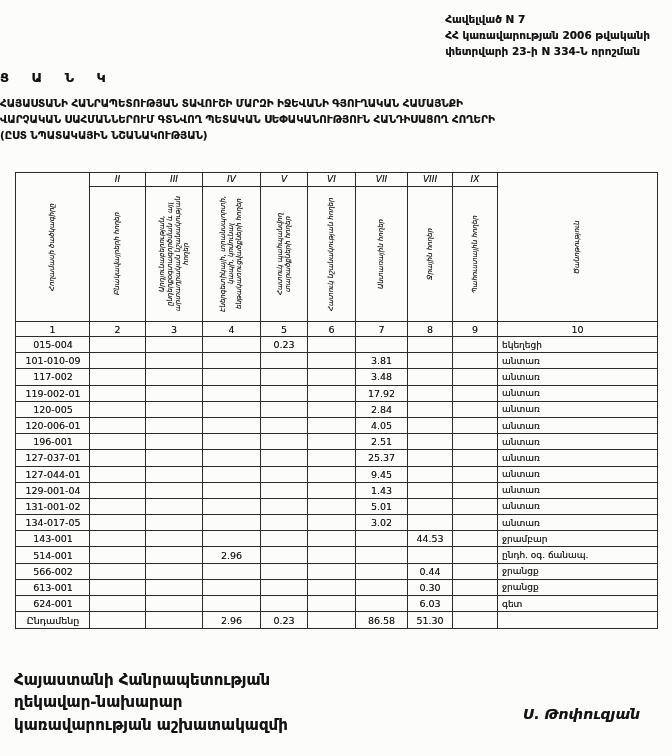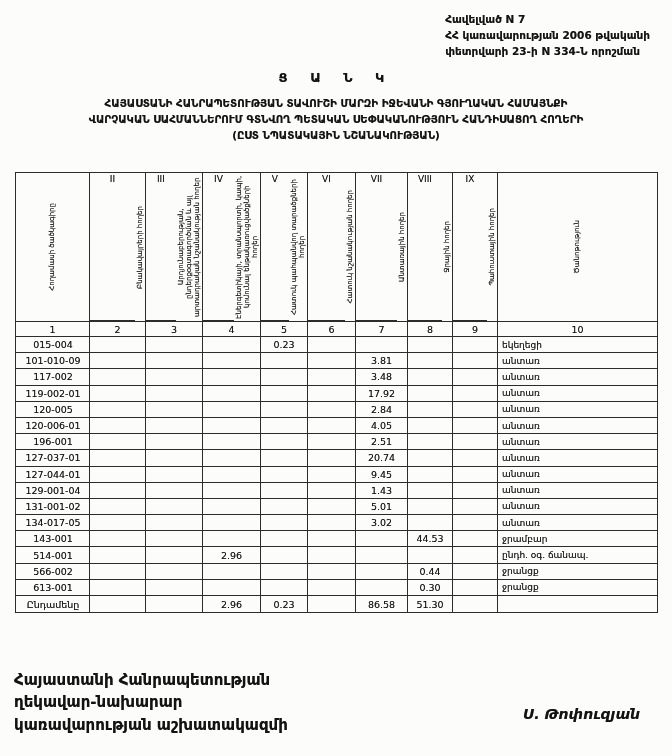--- a/index.html
+++ b/index.html
@@ -16,41 +16,41 @@
   }
   
   .doc-header {
     position: absolute; top: 12px; right: 22px;
     font-size: 10.5px; font-weight: bold; line-height: 1.5;
   }
   .doc-header .l1 { margin-right: 56px; }
   
   .doc-title {
     position: absolute; top: 70px; left: 0; right: 0;
-    text-align: center; font-weight: bold;
+    text-align: left; font-weight: bold;
   }
   .t-main { font-size: 13px; letter-spacing: 9px; margin-bottom: 11px; }
   .t-sub { font-size: 10.3px; line-height: 1.55; }
   
   table {
     position: absolute; top: 172px; left: 15px;
     border-collapse: collapse; table-layout: fixed;
     width: 642px;
     background: #fcfcfa;
   }
   th, td {
     border: 1px solid #2c2c2c;
     font-weight: normal;
     font-size: 9.5px;
     padding: 0 2px;
     overflow: hidden;
     white-space: nowrap;
   }
   thead tr.hdr th { height: 148px; padding: 0; vertical-align: top; }
-  .hcell { display: flex; flex-direction: row; height: 148px; }
+  .hcell { display: flex; flex-direction: column; height: 148px; font-style: italic; }
   .num {
     font-size: 9px; text-align: center; padding: 1px 0 2px 0;
     border-bottom: 1px solid #2c2c2c; width: 100%;
   }
   .rot {
     flex: 1; display: flex; align-items: center; justify-content: center;
     writing-mode: vertical-rl; transform: rotate(180deg);
     font-size: 7px; line-height: 1.15; text-align: center;
     white-space: normal; padding: 2px 1px; margin: auto;
   }
@@ -265,21 +265,21 @@
           <td class="val"></td>
           <td class="note">անտառ</td>
         </tr>
         <tr>
           <td class="code">127-037-01</td>
           <td class="val"></td>
           <td class="val"></td>
           <td class="val"></td>
           <td class="val"></td>
           <td class="val"></td>
-          <td class="val">20.74</td>
+          <td class="val">25.37</td>
           <td class="val"></td>
           <td class="val"></td>
           <td class="note">անտառ</td>
         </tr>
         <tr>
           <td class="code">127-044-01</td>
           <td class="val"></td>
           <td class="val"></td>
           <td class="val"></td>
           <td class="val"></td>
@@ -365,20 +365,32 @@
           <td class="code">613-001</td>
           <td class="val"></td>
           <td class="val"></td>
           <td class="val"></td>
           <td class="val"></td>
           <td class="val"></td>
           <td class="val"></td>
           <td class="val">0.30</td>
           <td class="val"></td>
           <td class="note">ջրանցք</td>
+        </tr>
+        <tr>
+          <td class="code">624-001</td>
+          <td class="val"></td>
+          <td class="val"></td>
+          <td class="val"></td>
+          <td class="val"></td>
+          <td class="val"></td>
+          <td class="val"></td>
+          <td class="val">6.03</td>
+          <td class="val"></td>
+          <td class="note">գետ</td>
         </tr>
         <tr class="total">
           <td class="code">Ընդամենը</td>
           <td class="val"></td>
           <td class="val"></td>
           <td class="val">2.96</td>
           <td class="val">0.23</td>
           <td class="val"></td>
           <td class="val">86.58</td>
           <td class="val">51.30</td>

